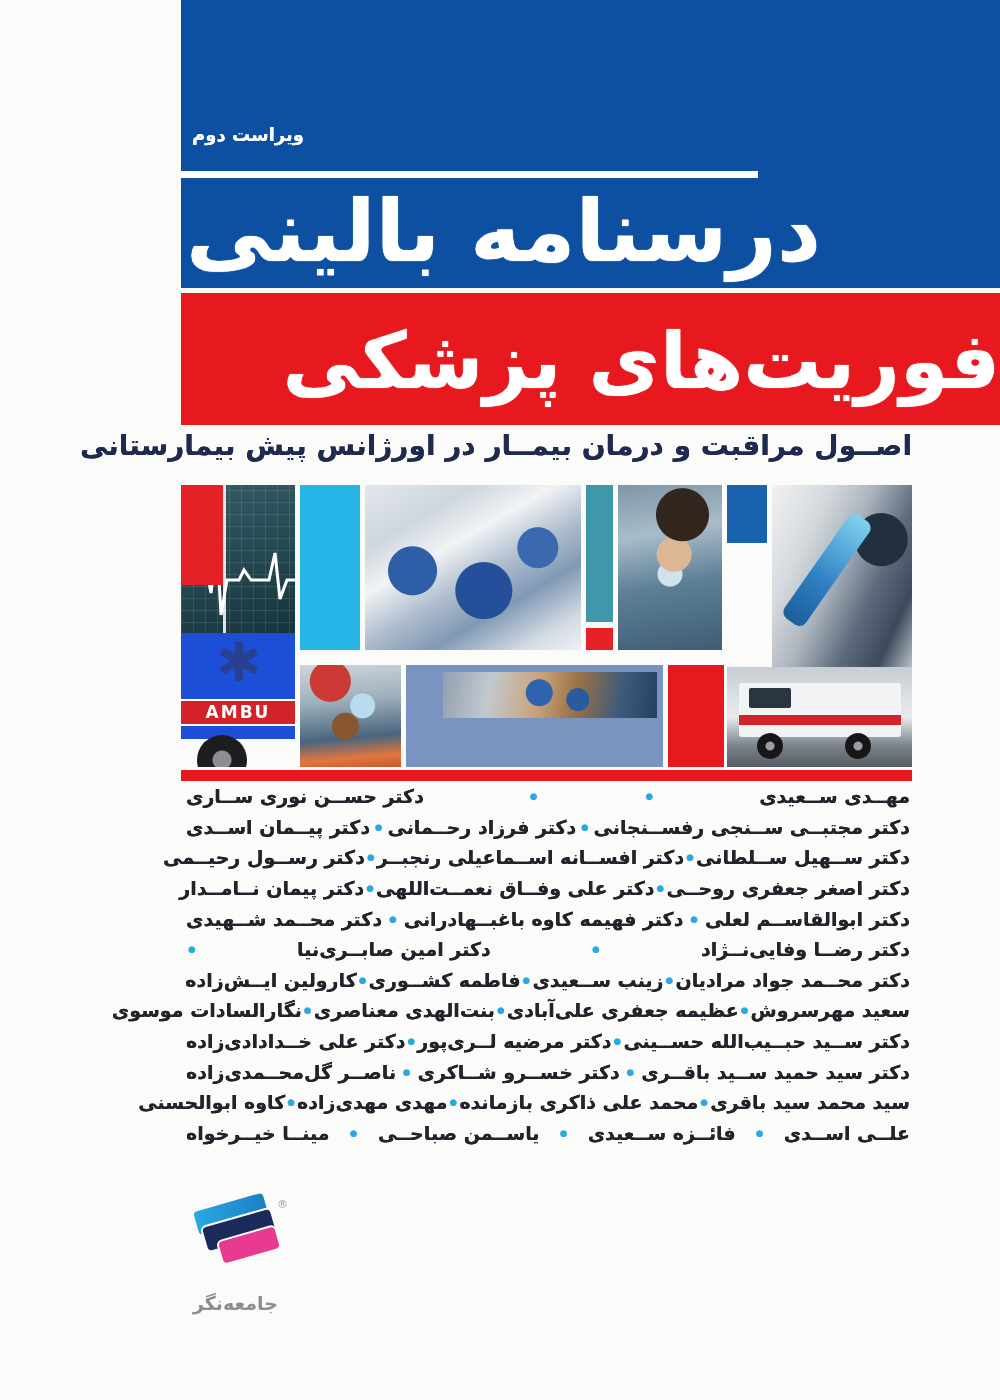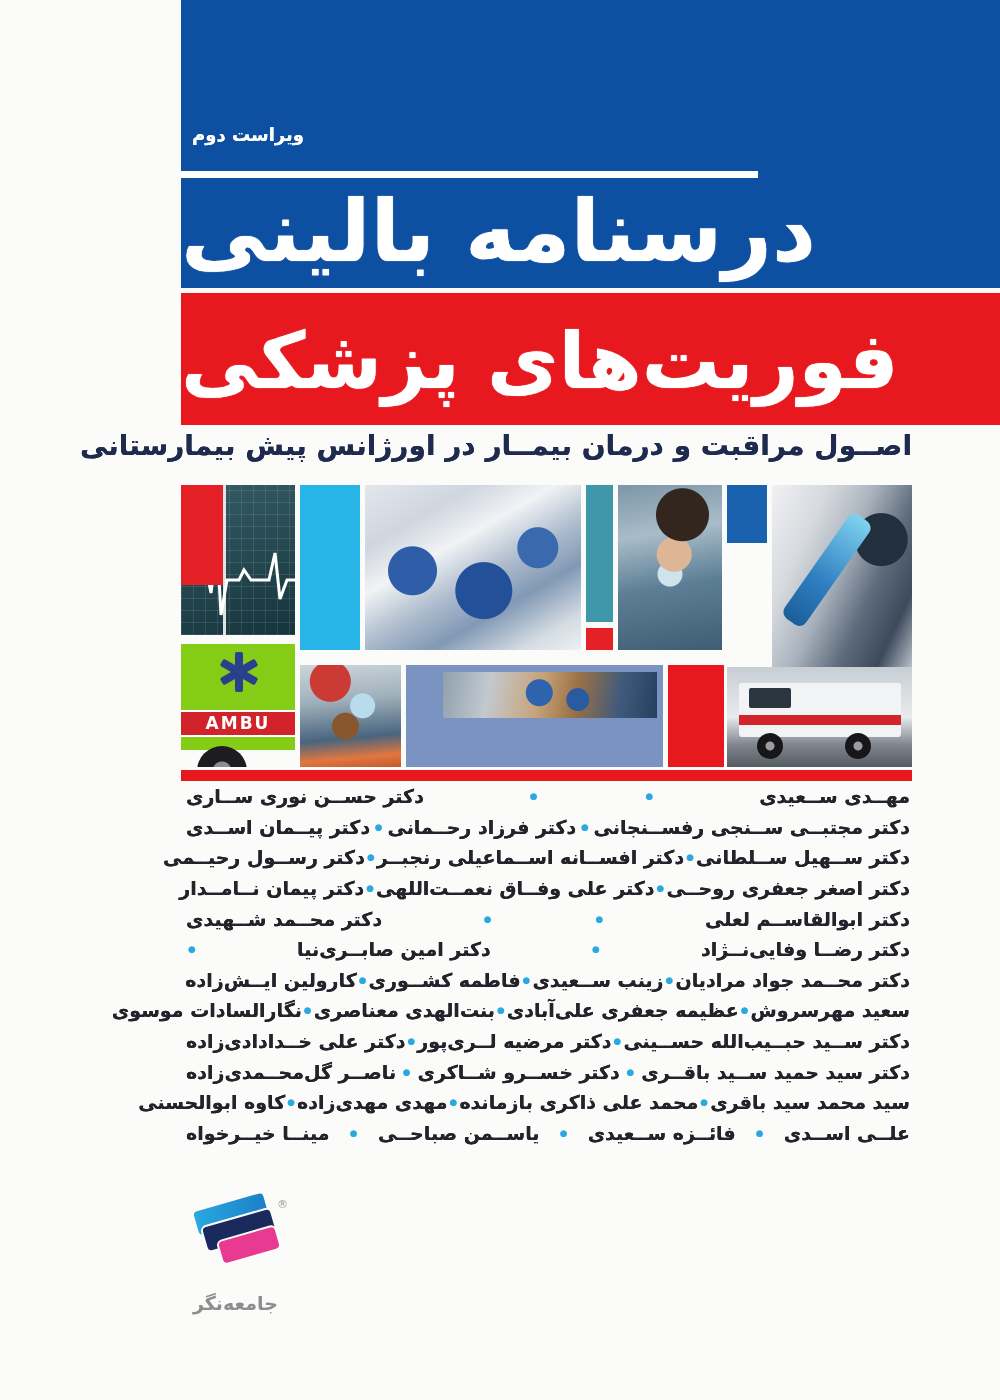--- a/index.html
+++ b/index.html
@@ -4,43 +4,43 @@
 <style>
   * { margin:0; padding:0; box-sizing:border-box; }
   html,body { width:1000px; height:1400px; }
   body { background:#fbfbf9; font-family:"DejaVu Sans", sans-serif; overflow:hidden; position:relative; }
   .abs { position:absolute; }
 
   
   .blue-panel { left:181px; top:0; width:819px; height:288px; background:#0d4fa1; }
   .edition { left:11px; top:124px; color:#fff; font-size:18px; font-weight:bold; direction:rtl; text-shadow:0 0 .5px #fff; }
   .edition-rule { left:0; top:171px; width:577px; height:7px; background:#fff; }
-  .main-title { left:0; top:174px; width:645px; height:114px; line-height:114px; text-align:left;
+  .main-title { left:0; top:174px; width:645px; height:114px; line-height:114px; text-align:center;
                 color:#fff; font-size:86px; font-weight:bold; direction:rtl; white-space:nowrap; text-shadow:0 0 1px #fff; }
 
   
   .red-band { left:181px; top:293px; width:819px; height:132px; background:#e7181e; }
-  .band-title { width:100%; height:132px; line-height:136px; text-align:left; color:#fff;
+  .band-title { width:100%; height:132px; line-height:136px; text-align:right; color:#fff;
                 font-size:78px; font-weight:bold; direction:rtl; white-space:nowrap; text-shadow:0 0 1px #fff; }
 
   
   .subtitle { left:181px; top:429px; width:731px; height:42px; text-align:center; color:#1e2a4e;
               font-size:28px; font-weight:bold; direction:rtl; white-space:nowrap; text-shadow:0 0 .6px #1e2a4e; }
 
   
   .collage { left:181px; top:485px; width:731px; height:282px; }
   .tile { position:absolute; overflow:hidden; }
   .t1 { left:0; top:0; width:114px; height:282px; }
   .t1-screen { position:absolute; left:0; top:0; width:114px; height:150px; background:
       repeating-linear-gradient(0deg, rgba(255,255,255,.10) 0 1px, transparent 1px 12px),
       repeating-linear-gradient(90deg, rgba(255,255,255,.10) 0 1px, transparent 1px 12px),
       linear-gradient(160deg,#355d66 0%,#22444d 60%,#16333b 100%); }
   .t1-vline { position:absolute; left:42px; top:0; width:3px; height:150px; background:rgba(255,255,255,.85); }
   .t1-red { position:absolute; left:0; top:0; width:42px; height:100px; background:#e52127; }
-  .t1-amb { position:absolute; left:0; top:159px; width:114px; height:106px; background:#84cc16; }
+  .t1-amb { position:absolute; left:0; top:148px; width:114px; height:106px; background:#1d4ed8; }
   .t1-star { position:absolute; left:36px; top:6px; }
   .t1-stripe { position:absolute; left:0; top:66px; width:114px; height:27px; background:#d2232a;
                border-top:2px solid #fff; border-bottom:2px solid #fff; color:#fff; font-size:17px;
                font-weight:bold; letter-spacing:2px; text-align:center; line-height:23px; }
   .t1-wheel { position:absolute; left:16px; top:102px; width:50px; height:50px; border-radius:50%;
               background:radial-gradient(circle at 50% 50%, #8d8d92 0 9px, #1d1d20 10px 25px); }
 
   .t2 { left:119px; top:0; width:60px; height:165px; background:#27b5e7; }
   .t3 { left:184px; top:0; width:216px; height:165px; background:
         radial-gradient(circle at 22% 52%, #2f5ea8 0 24px, rgba(0,0,0,0) 25px),
@@ -187,20 +187,21 @@
     <div class="author-line">
       <span class="aname">دکتر اصغر جعفری روحــی</span>
       <span class="dot">●</span>
       <span class="aname">دکتر علی وفــاق نعمــت‌اللهی</span>
       <span class="dot">●</span>
       <span class="aname">دکتر پیمان نــامــدار</span>
     </div>
     <div class="author-line">
       <span class="aname">دکتر ابوالقاســم لعلی</span>
       <span class="dot">●</span>
+      <span class="aname">دکتر فهیمه کاوه باغبــهادرانی</span>
       <span class="dot">●</span>
       <span class="aname">دکتر محــمد شــهیدی</span>
     </div>
     <div class="author-line">
       <span class="aname">دکتر رضــا وفایی‌نــژاد</span>
       <span class="dot">●</span>
       <span class="aname">دکتر امین صابــری‌نیا</span>
       <span class="dot">●</span>
     </div>
     <div class="author-line">

